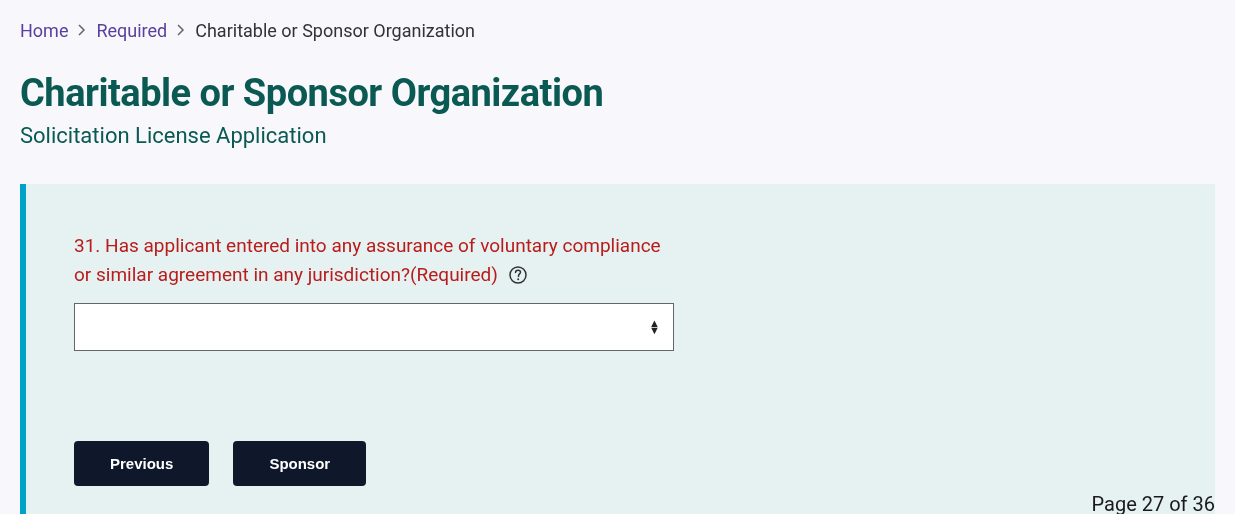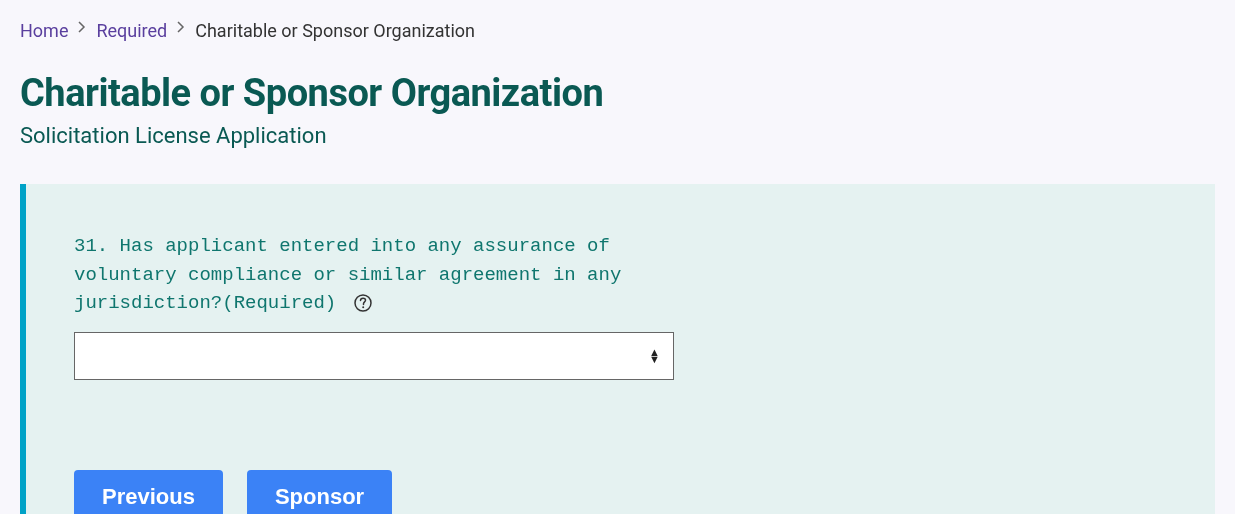--- a/index.html
+++ b/index.html
@@ -5,20 +5,21 @@
     * { box-sizing: border-box; margin: 0; padding: 0; }
     body {
       font-family: -apple-system, BlinkMacSystemFont, "Segoe UI", Roboto, "Helvetica Neue", Arial, sans-serif;
       background: #f8f7fc;
       color: #1a1a1a;
       width: 1235px;
       padding: 20px;
     }
     .breadcrumb {
       display: flex;
+      align-items: center;
       gap: 10px;
       font-size: 18px;
       margin-bottom: 30px;
     }
     .breadcrumb a {
       color: #5a3f9e;
       text-decoration: none;
     }
     .breadcrumb .chevron {
       color: #555;
@@ -41,28 +42,27 @@
       margin-bottom: 36px;
     }
     .form-panel {
       background: #e5f2f1;
       border-left: 6px solid #00a2c7;
       padding: 48px;
       position: relative;
     }
     .question-label {
       font-size: 19px;
-      color: #0f766e;
+      color: #b91c1c;
       line-height: 1.5;
       max-width: 590px;
       margin-bottom: 14px;
       display: flex;
       align-items: flex-start;
       flex-wrap: wrap;
-      font-family: Liberation Mono, monospace;
     }
     .question-text { display: inline; }
     .help-icon {
       display: inline-flex;
       align-items: center;
       justify-content: center;
       width: 18px;
       height: 18px;
       margin-left: 6px;
       vertical-align: middle;
@@ -94,25 +94,25 @@
       gap: 0px;
       line-height: 7px;
       font-size: 11px;
       color: #222;
     }
     .button-row {
       display: flex;
       gap: 24px;
     }
     .btn {
-      background: #3b82f6;
+      background: #0f172a;
       color: #fff;
       border: none;
-      padding: 14px 28px;
-      font-size: 22px;
+      padding: 14px 36px;
+      font-size: 15px;
       font-weight: 700;
       cursor: pointer;
       border-radius: 4px;
     }
     .page-indicator {
       position: absolute;
       right: 0;
       bottom: 18px;
       font-size: 20px;
       font-weight: 400;

